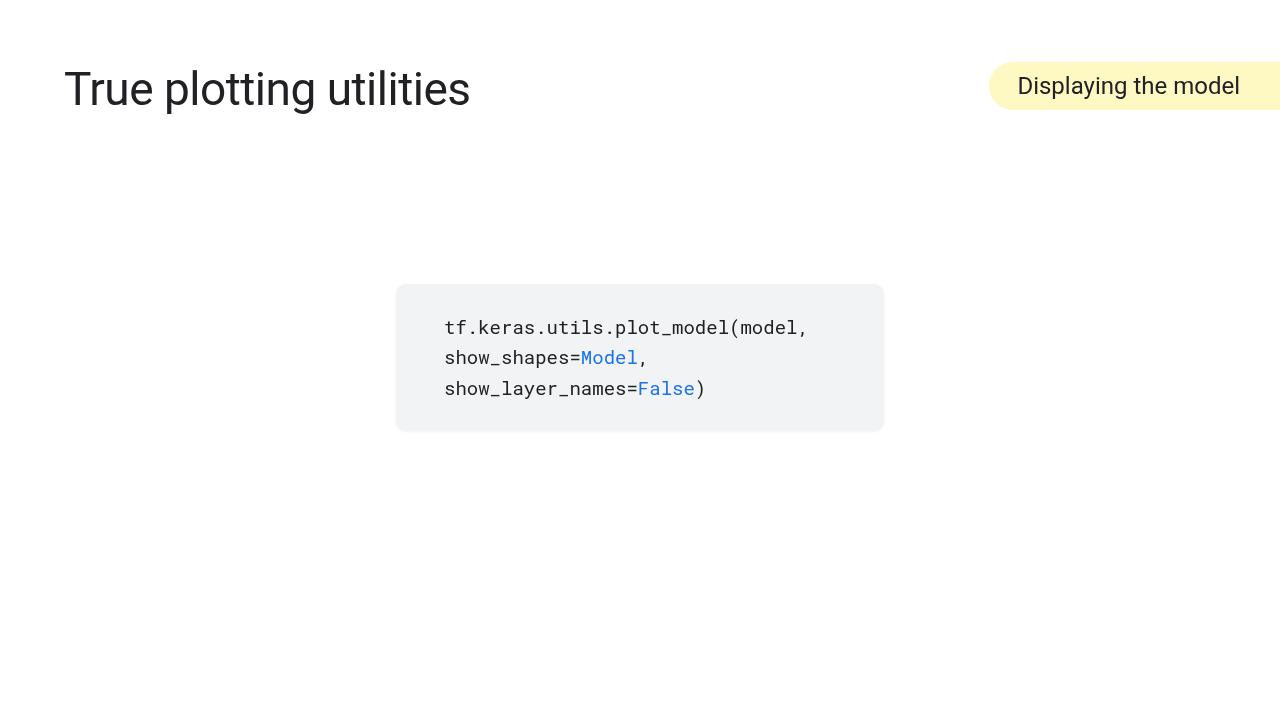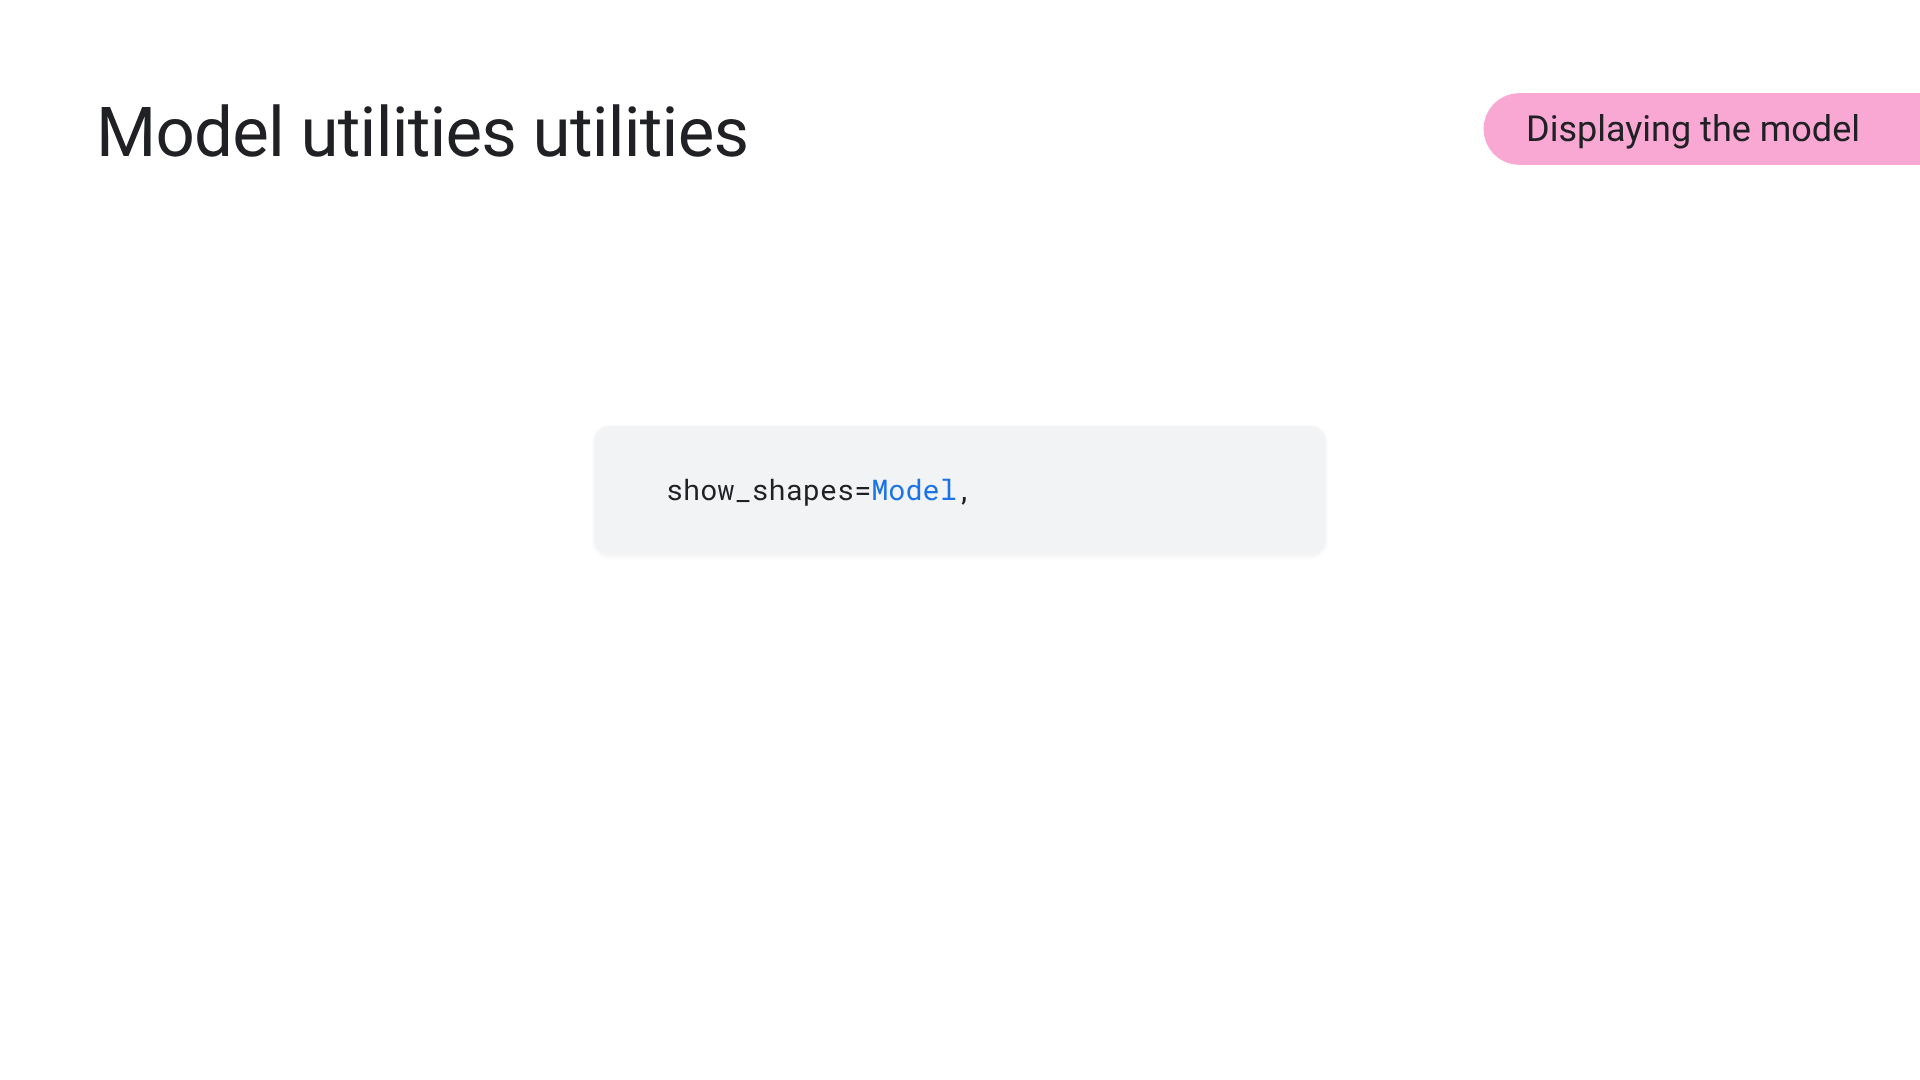--- a/index.html
+++ b/index.html
@@ -21,21 +21,21 @@
       left: 64px;
       font-size: 46px;
       font-weight: 400;
       color: #202124;
       letter-spacing: -0.5px;
     }
     .badge {
       position: absolute;
       top: 62px;
       right: 0;
-      background: #f9a8d4;
+      background: #fef9c3;
       color: #202124;
       font-size: 24px;
       font-weight: 400;
       padding: 10px 40px 10px 28px;
       border-top-left-radius: 24px;
       border-bottom-left-radius: 24px;
     }
     .code-block {
       position: absolute;
       top: 284px;
@@ -56,19 +56,21 @@
     .kw-true {
       color: #1a73e8;
     }
     .kw-false {
       color: #1a73e8;
     }
   </style>
 </head>
 <body>
 
-<h1 class="slide-title">Model utilities utilities</h1>
+<h1 class="slide-title">True plotting utilities</h1>
 
 <div class="badge">Displaying the model</div>
 
 <div class="code-block">
+  <div class="code-line"><span>tf.keras.utils.plot_model(model,</span></div>
   <div class="code-line"><span>show_shapes=</span><span class="kw-true">Model</span><span>,</span></div>
+  <div class="code-line"><span>show_layer_names=</span><span class="kw-false">False</span><span>)</span></div>
 </div>
 
 </body></html>

